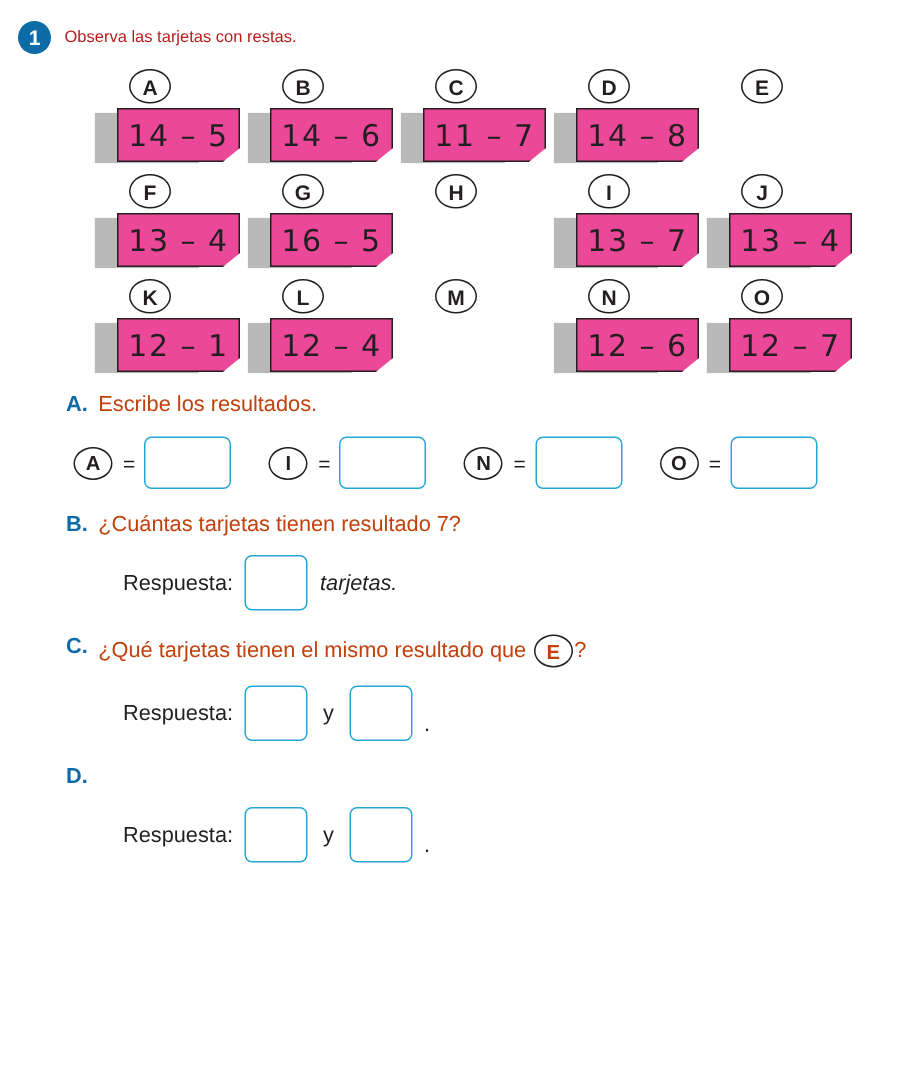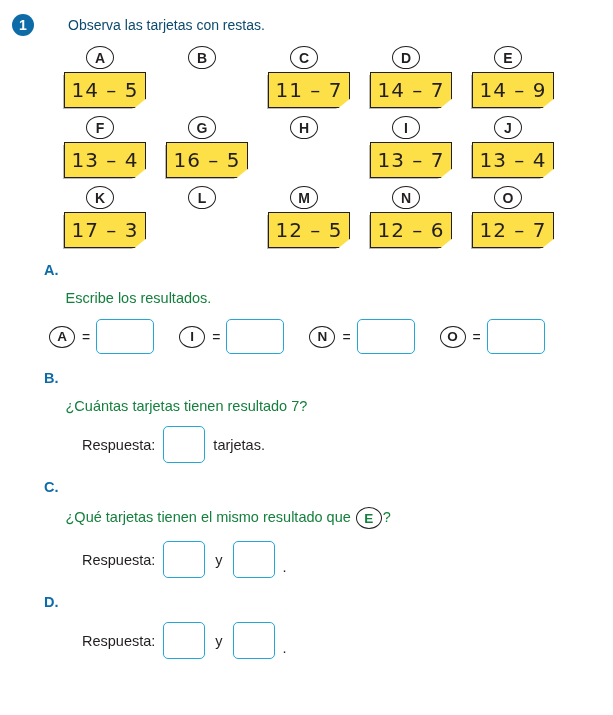--- a/index.html
+++ b/index.html
@@ -30,23 +30,22 @@
     background: #0d6ca8;
     color: #ffffff;
     font-size: 14px;
     font-weight: bold;
     display: flex;
     align-items: center;
     justify-content: center;
     flex: 0 0 auto;
   }
   .ex-title {
-    font-size: 14px;
-    color: #0c4a6e;
-    margin-left: 25px;
+    font-size: 11px;
+    color: #b91c1c;
   }
 
   
   .cards {
     margin-top: 10px;
     padding-left: 60px;
   }
   .card-row {
     display: flex;
     gap: 22px;
@@ -81,25 +80,25 @@
     position: absolute;
     left: 3px;
     top: 3px;
     width: 80px;
     height: 34px;
     background: #b9b9b9;
     clip-path: polygon(0 0, 100% 0, 100% 74%, 86% 100%, 0 100%);
   }
   .card-face {
     position: absolute;
-    left: 4px;
+    left: 18px;
     top: 0;
     width: 80px;
     height: 34px;
-    background: #fde047;
+    background: #ec4899;
     border: 1.8px solid #231f20;
     clip-path: polygon(0 0, 100% 0, 100% 74%, 86% 100%, 0 100%);
     display: flex;
     align-items: center;
     justify-content: center;
     text-align: right;
   }
   .card-face span {
     font-size: 20px;
     color: #231f20;
@@ -117,22 +116,21 @@
     align-items: flex-start;
     gap: 7px;
     font-size: 14.5px;
   }
   .sub-letter {
     font-weight: bold;
     color: #0d6ca8;
     flex: 0 0 auto;
   }
   .sub-text {
-    color: #15803d;
-    margin-top: 28px;
+    color: #c2410c;
   }
 
   
   .inline-circle {
     display: inline-flex;
     align-items: center;
     justify-content: center;
     width: 24px;
     height: 20px;
     border: 1.6px solid #231f20;
@@ -178,20 +176,21 @@
     margin-top: 12px;
     padding-left: 38px;
     font-size: 14.5px;
   }
   .blank-md {
     width: 40px;
     height: 35px;
   }
   .resp-tail {
     font-size: 14.5px;
+    font-style: italic;
   }
   .conj {
     font-size: 14.5px;
     padding: 0 2px;
   }
   .period {
     font-size: 14.5px;
     align-self: flex-end;
     padding-bottom: 3px;
   }
@@ -211,47 +210,47 @@
       <div class="card-label">A</div>
       <div class="card-box">
         <div class="card-shadow"></div>
         <div class="card-face">
             <span>14 – 5</span>
           </div>
       </div>
     </div>
     <div class="card-cell">
       <div class="card-label">B</div>
+      <div class="card-box">
+        <div class="card-shadow"></div>
+        <div class="card-face">
+            <span>14 – 6</span>
+          </div>
+      </div>
     </div>
     <div class="card-cell">
       <div class="card-label">C</div>
       <div class="card-box">
         <div class="card-shadow"></div>
         <div class="card-face">
             <span>11 – 7</span>
           </div>
       </div>
     </div>
     <div class="card-cell">
       <div class="card-label">D</div>
       <div class="card-box">
         <div class="card-shadow"></div>
         <div class="card-face">
-            <span>14 – 7</span>
+            <span>14 – 8</span>
           </div>
       </div>
     </div>
     <div class="card-cell">
       <div class="card-label">E</div>
-      <div class="card-box">
-        <div class="card-shadow"></div>
-        <div class="card-face">
-            <span>14 – 9</span>
-          </div>
-      </div>
     </div>
   </div>
 
   <div class="card-row">
     <div class="card-cell">
       <div class="card-label">F</div>
       <div class="card-box">
         <div class="card-shadow"></div>
         <div class="card-face">
             <span>13 – 4</span>
@@ -289,35 +288,35 @@
       </div>
     </div>
   </div>
 
   <div class="card-row">
     <div class="card-cell">
       <div class="card-label">K</div>
       <div class="card-box">
         <div class="card-shadow"></div>
         <div class="card-face">
-            <span>17 – 3</span>
+            <span>12 – 1</span>
           </div>
       </div>
     </div>
     <div class="card-cell">
       <div class="card-label">L</div>
+      <div class="card-box">
+        <div class="card-shadow"></div>
+        <div class="card-face">
+            <span>12 – 4</span>
+          </div>
+      </div>
     </div>
     <div class="card-cell">
       <div class="card-label">M</div>
-      <div class="card-box">
-        <div class="card-shadow"></div>
-        <div class="card-face">
-            <span>12 – 5</span>
-          </div>
-      </div>
     </div>
     <div class="card-cell">
       <div class="card-label">N</div>
       <div class="card-box">
         <div class="card-shadow"></div>
         <div class="card-face">
             <span>12 – 6</span>
           </div>
       </div>
     </div>

